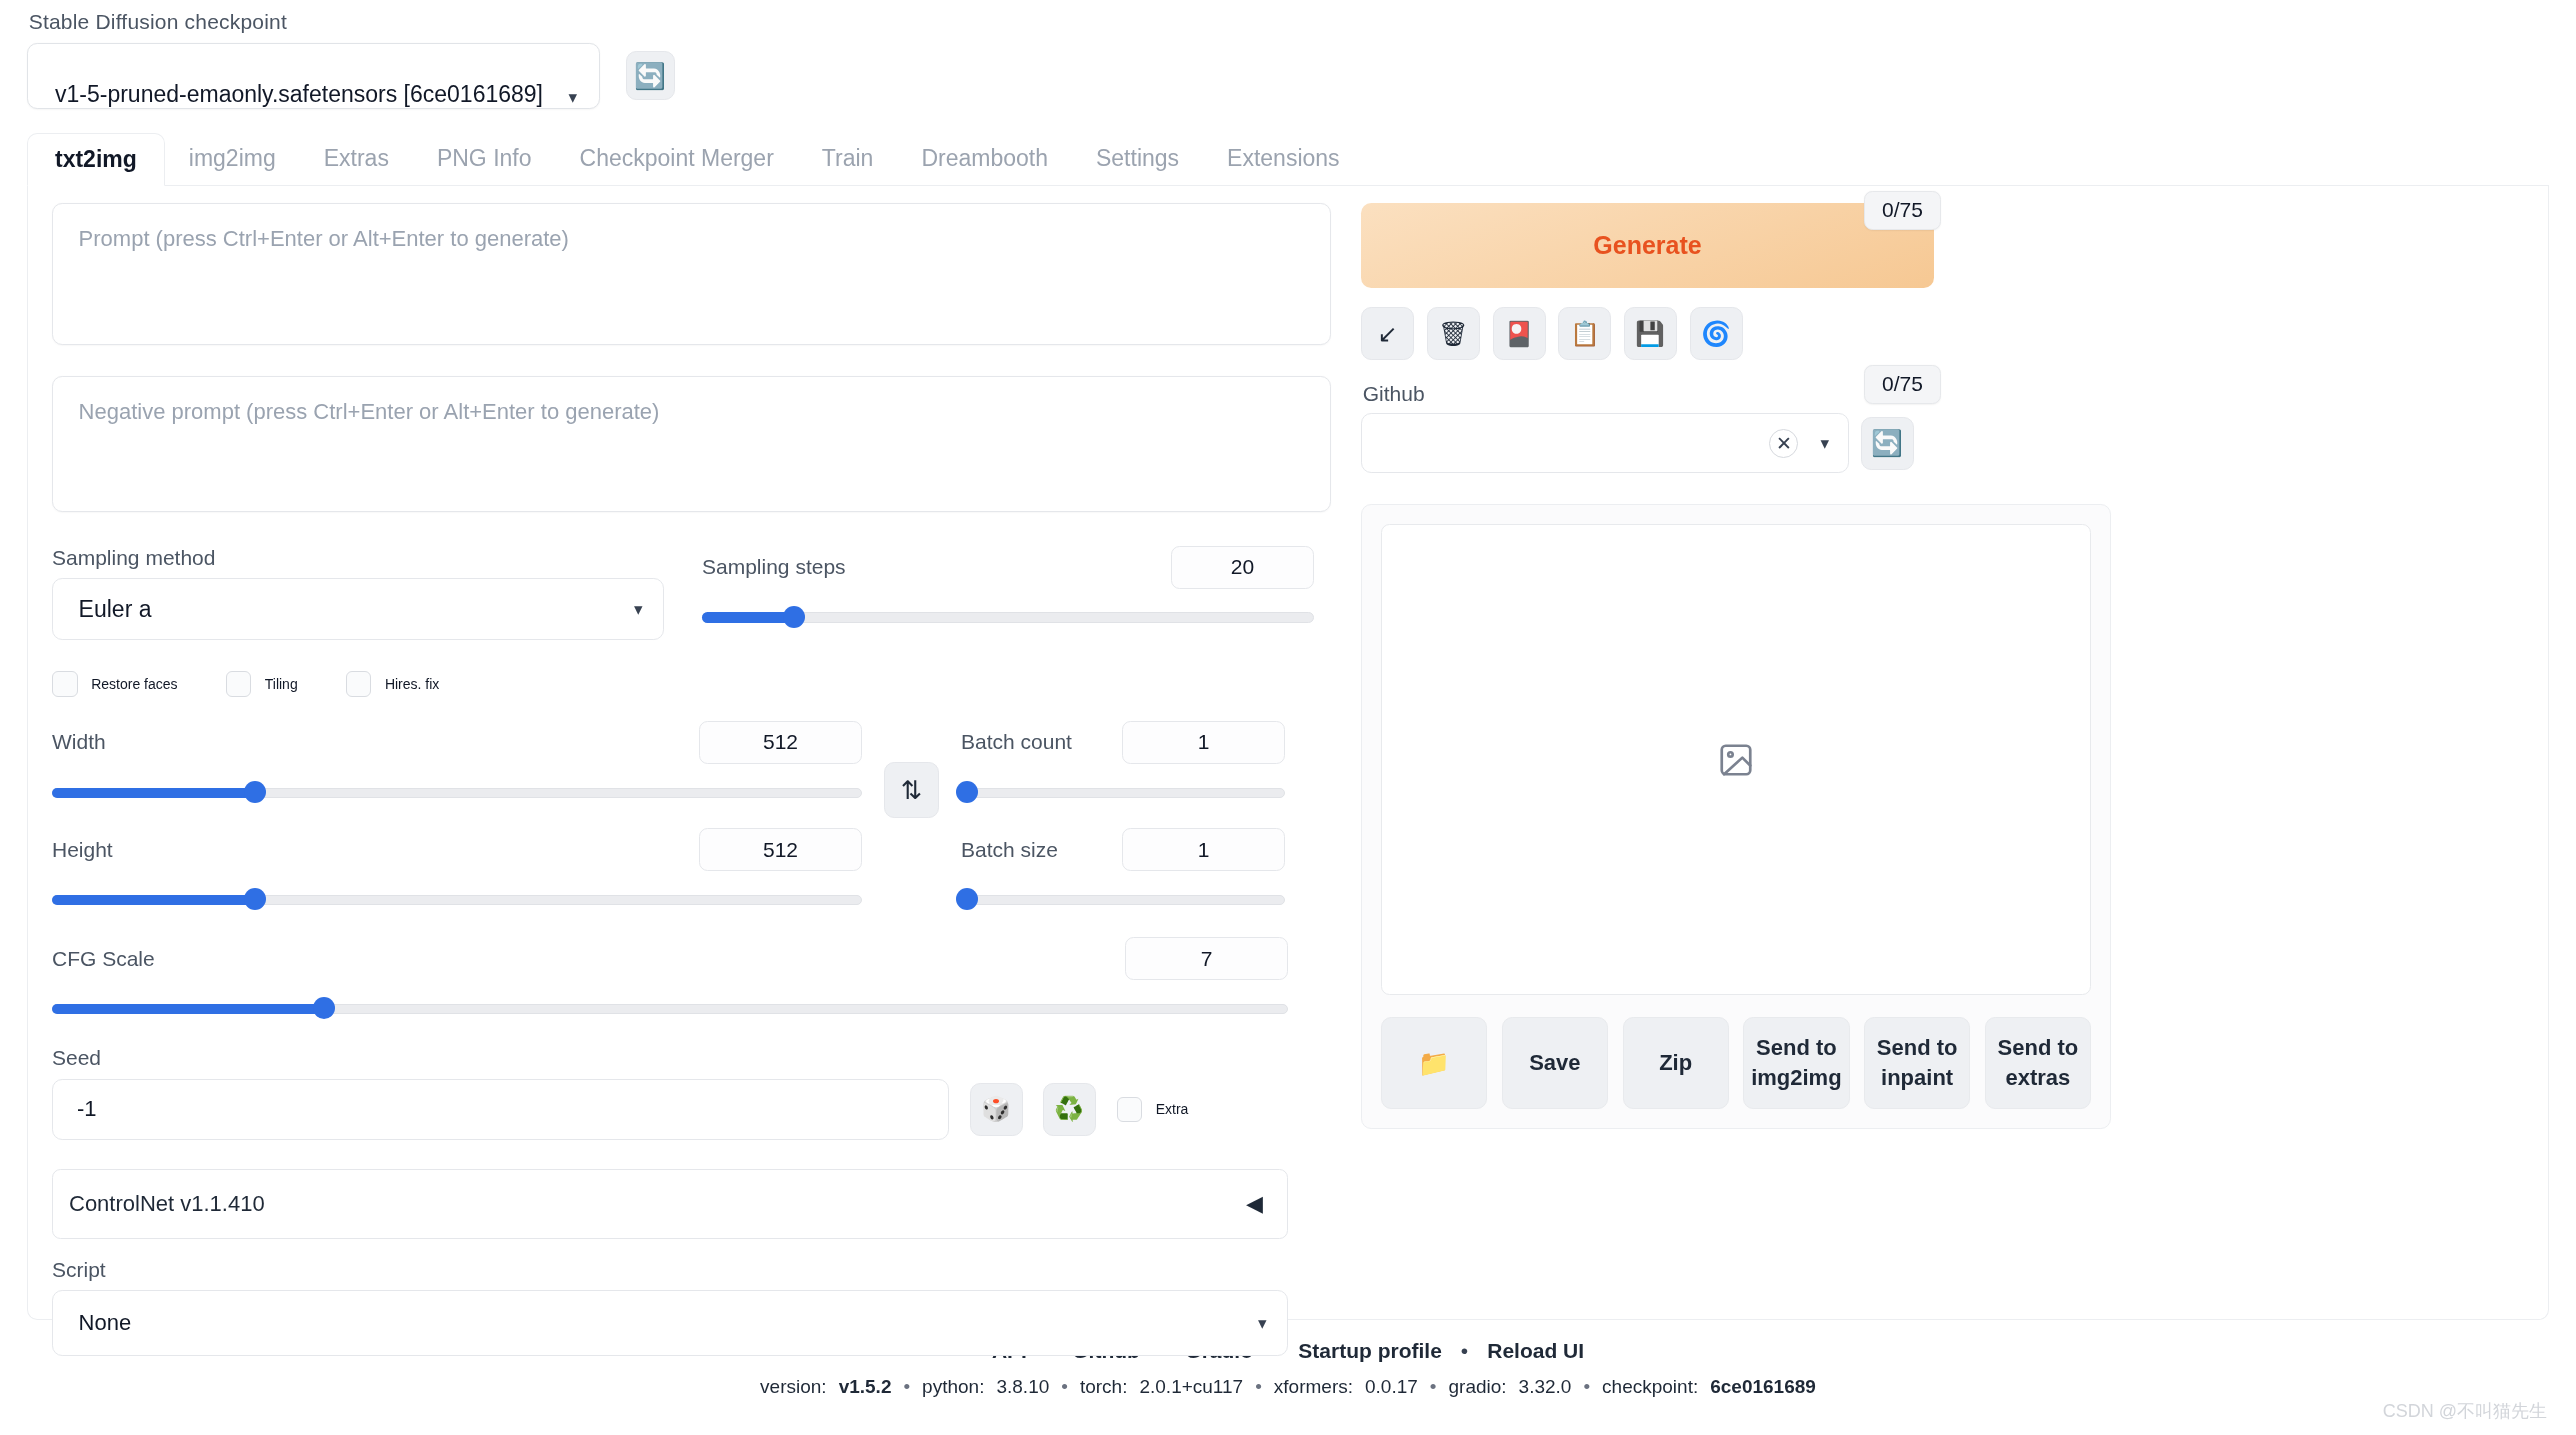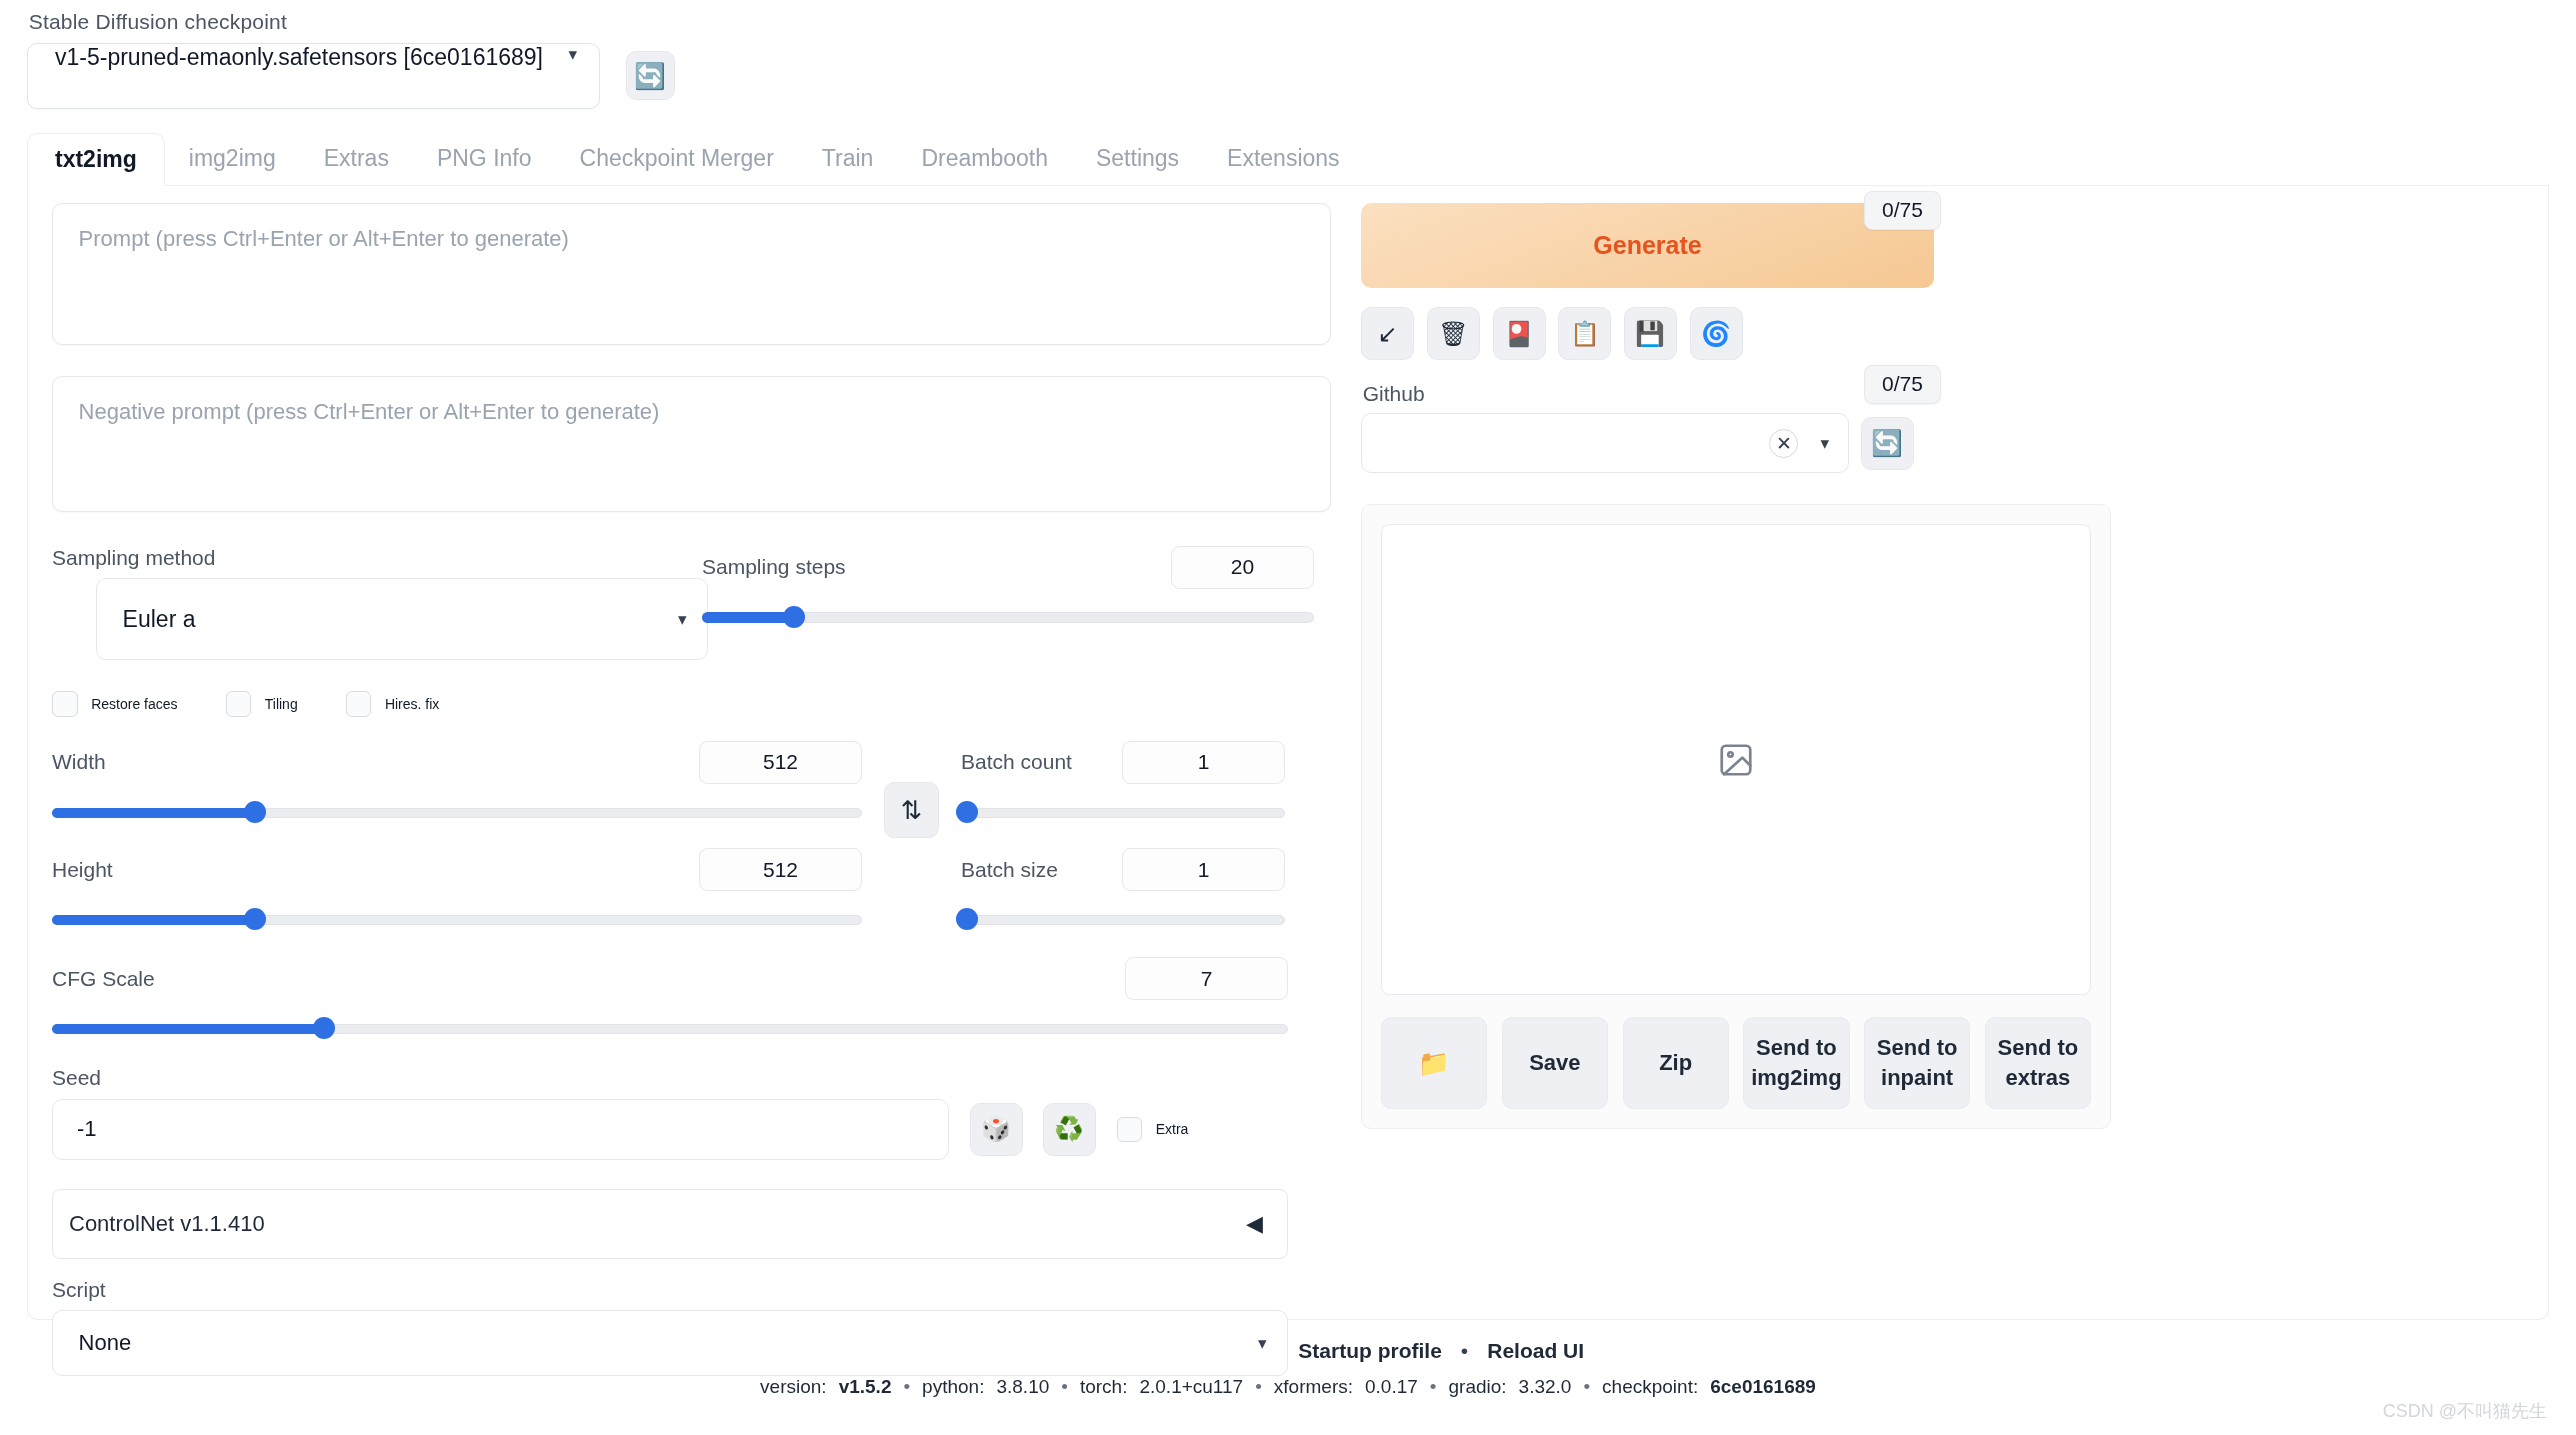--- a/index.html
+++ b/index.html
@@ -17,21 +17,21 @@
 
   
   .ckpt-row { padding-top: 10.2px; display: flex; flex-direction: column; }
   .ckpt-label {
     font-size: 21px; color: #4b5563; letter-spacing: 0.2px;
     margin: 0 0 8.5px 1.7px;
   }
   .ckpt-controls { display: flex; align-items: center; gap: 25.6px; }
   .ckpt-select {
     width: 573px; height: 66px; border: 0.9px solid #e1e4e8; border-radius: 10.2px;
-    background: #fff; display: flex; align-items: flex-start;
+    background: #fff; display: flex; align-items: flex-end;
     padding: 0 22px 0 27px; font-size: 23px; color: #111827;
     box-shadow: 0 0.9px 1.7px rgba(0,0,0,.04);
   }
   .ckpt-select .val { flex: 1; white-space: nowrap; }
   .caret-down { font-size: 17px; color: #374151; margin-left: 8.5px; }
 
   .icon-btn {
     background: #eef0f3; border: 0.9px solid #e5e7eb; border-radius: 10.2px;
     display: flex; align-items: center; justify-content: center;
   }
@@ -100,23 +100,23 @@
   }
   .styles-refresh { width: 53px; height: 53px; font-size: 25.6px; }
 
   
   .settings { margin-top: 34px; }
   .lbl { font-size: 21px; color: #4b5563; }
   .field-row { display: flex; align-items: flex-start; gap: 19px; }
 
   .sampler-col { width: 631px; }
   .sampler-select {
-    margin-top: 8.5px; width: 612px; height: 82px; border: 0.9px solid #e5e7eb;
+    margin-top: 8.5px; width: 612px; height: 62px; border: 0.9px solid #e5e7eb;
     border-radius: 10.2px; background: #fff; display: flex; align-items: center;
-    padding: 0 20.5px 0 25.6px; font-size: 23px; color: #111827; margin-left: 44px;
+    padding: 0 20.5px 0 25.6px; font-size: 23px; color: #111827;
   }
   .sampler-select .val { flex: 1; }
 
   .steps-col { width: 612px; }
   .num-head { display: flex; align-items: center; justify-content: space-between; }
   .num-box {
     width: 143px; height: 43px; border: 0.9px solid #e5e7eb; border-radius: 8.5px;
     background: #fdfdfe; display: flex; align-items: center; justify-content: center;
     font-size: 21px; color: #111827;
   }

